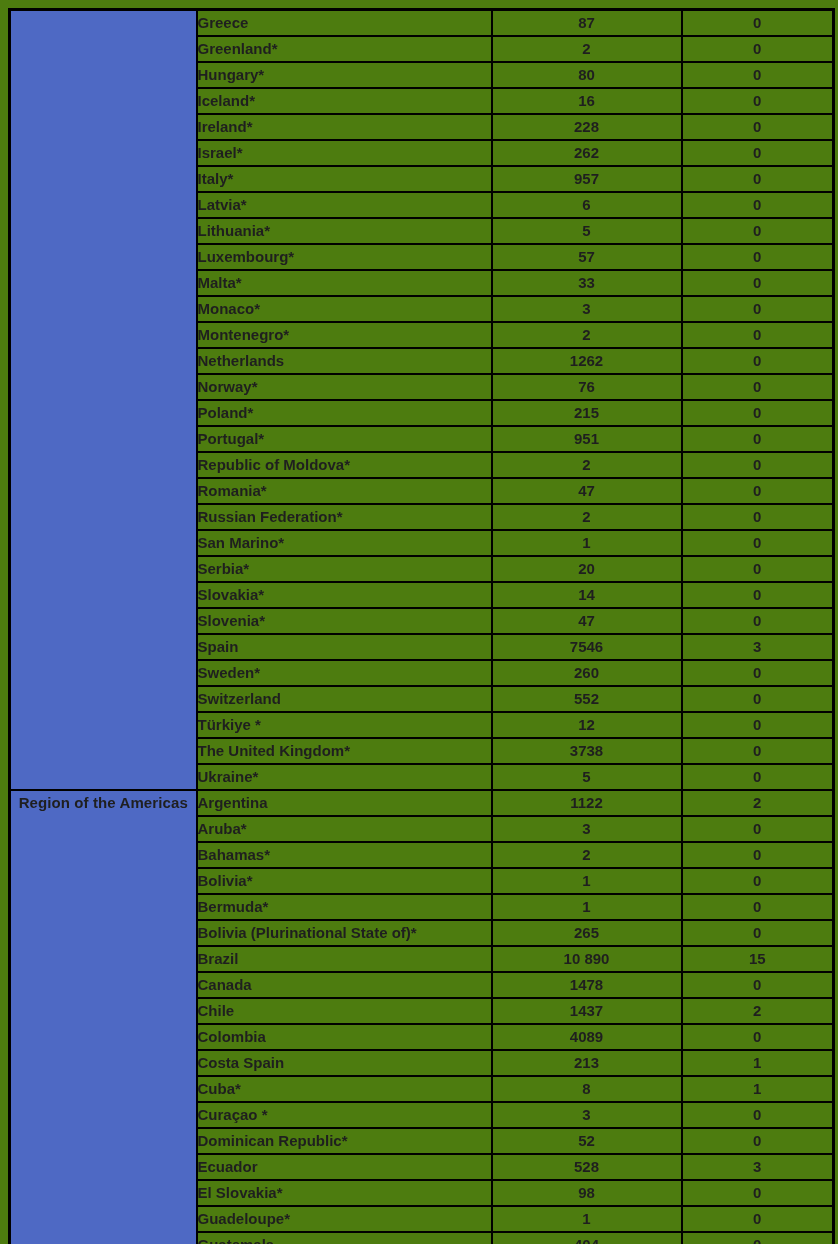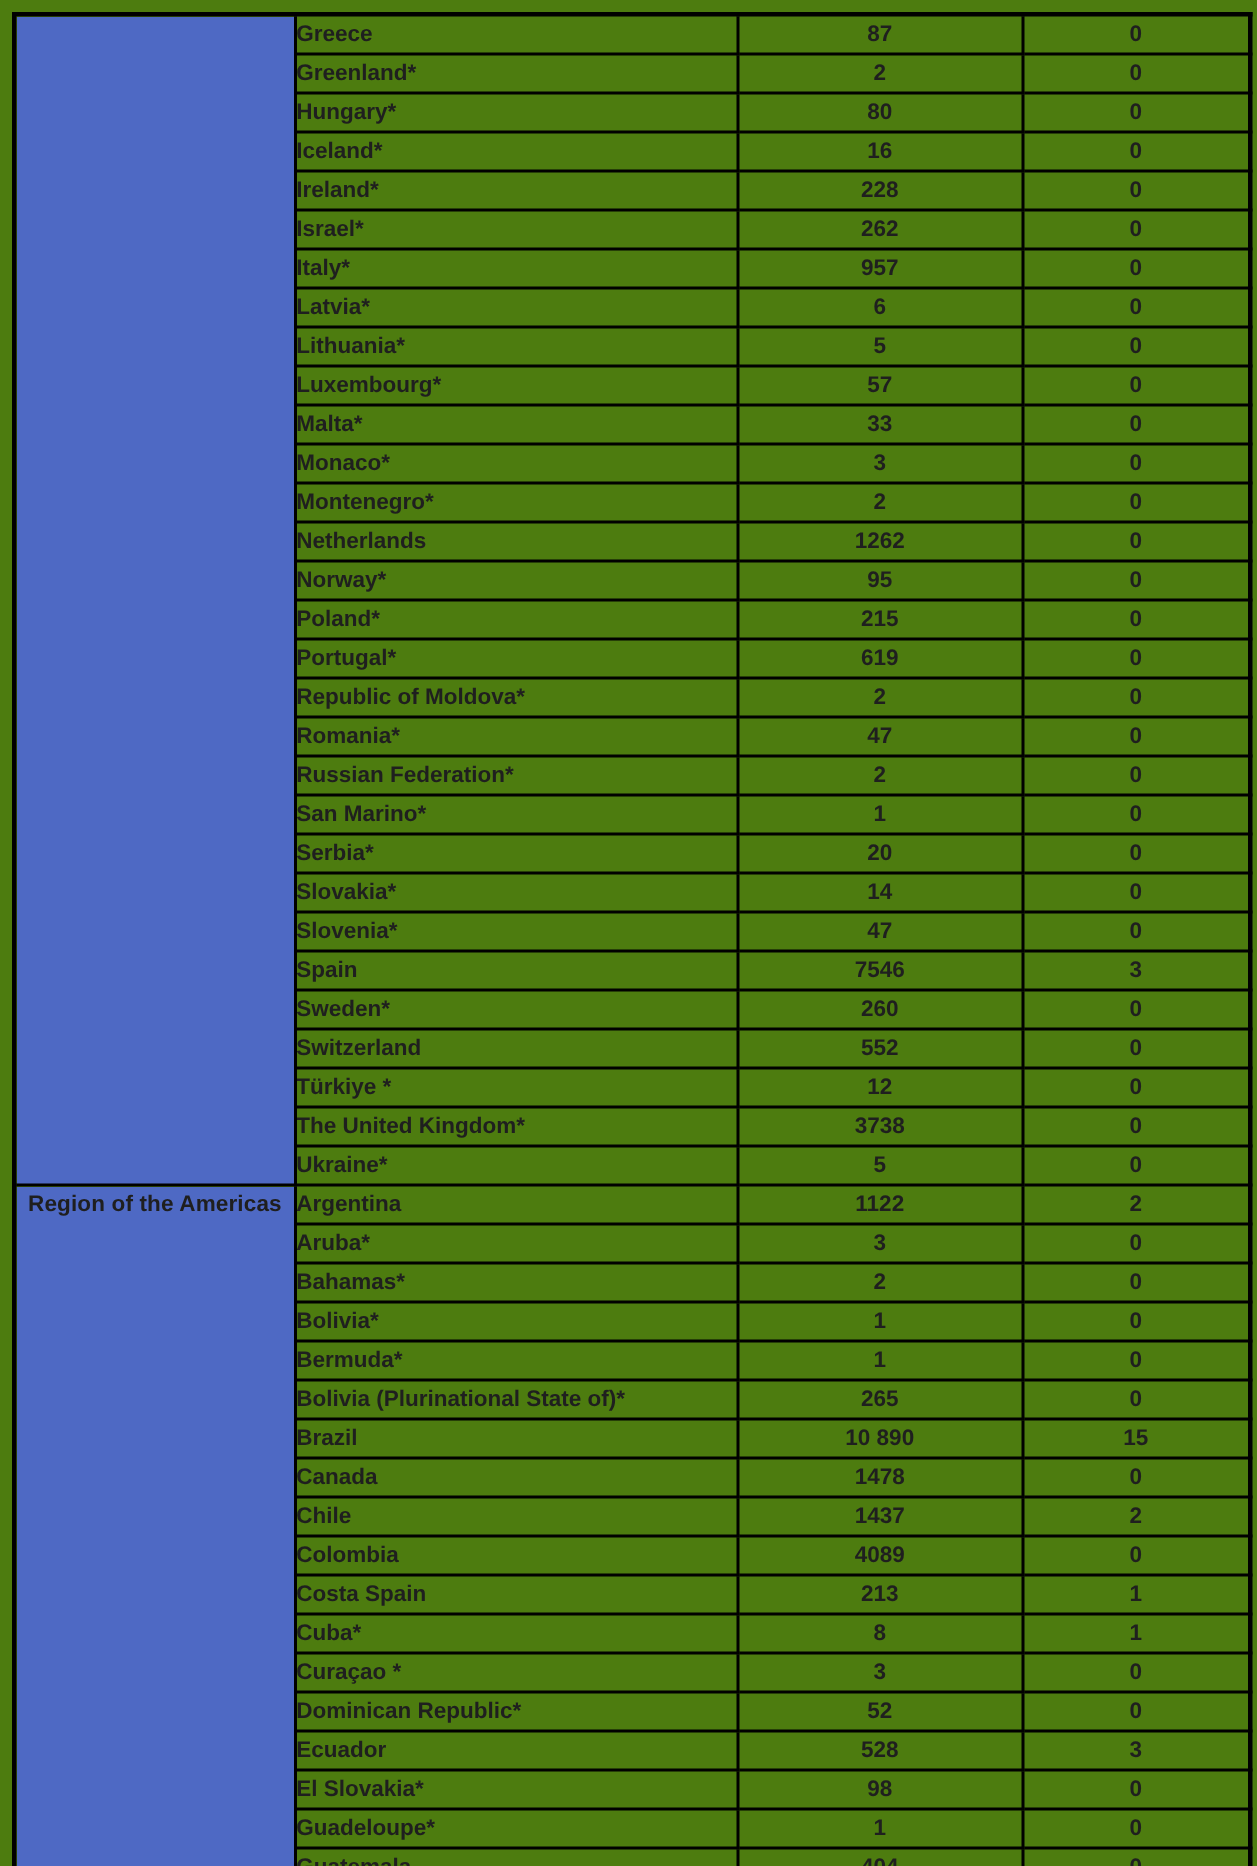--- a/index.html
+++ b/index.html
@@ -130,31 +130,31 @@
           <td class="num-cell">2</td>
           <td class="num-cell">0</td>
         </tr>
         <tr>
           <td class="country-cell">Netherlands</td>
           <td class="num-cell">1262</td>
           <td class="num-cell">0</td>
         </tr>
         <tr>
           <td class="country-cell">Norway*</td>
-          <td class="num-cell">95</td>
+          <td class="num-cell">76</td>
           <td class="num-cell">0</td>
         </tr>
         <tr>
           <td class="country-cell">Poland*</td>
           <td class="num-cell">215</td>
           <td class="num-cell">0</td>
         </tr>
         <tr>
           <td class="country-cell">Portugal*</td>
-          <td class="num-cell">619</td>
+          <td class="num-cell">951</td>
           <td class="num-cell">0</td>
         </tr>
         <tr>
           <td class="country-cell">Republic of Moldova*</td>
           <td class="num-cell">2</td>
           <td class="num-cell">0</td>
         </tr>
         <tr>
           <td class="country-cell">Romania*</td>
           <td class="num-cell">47</td>

